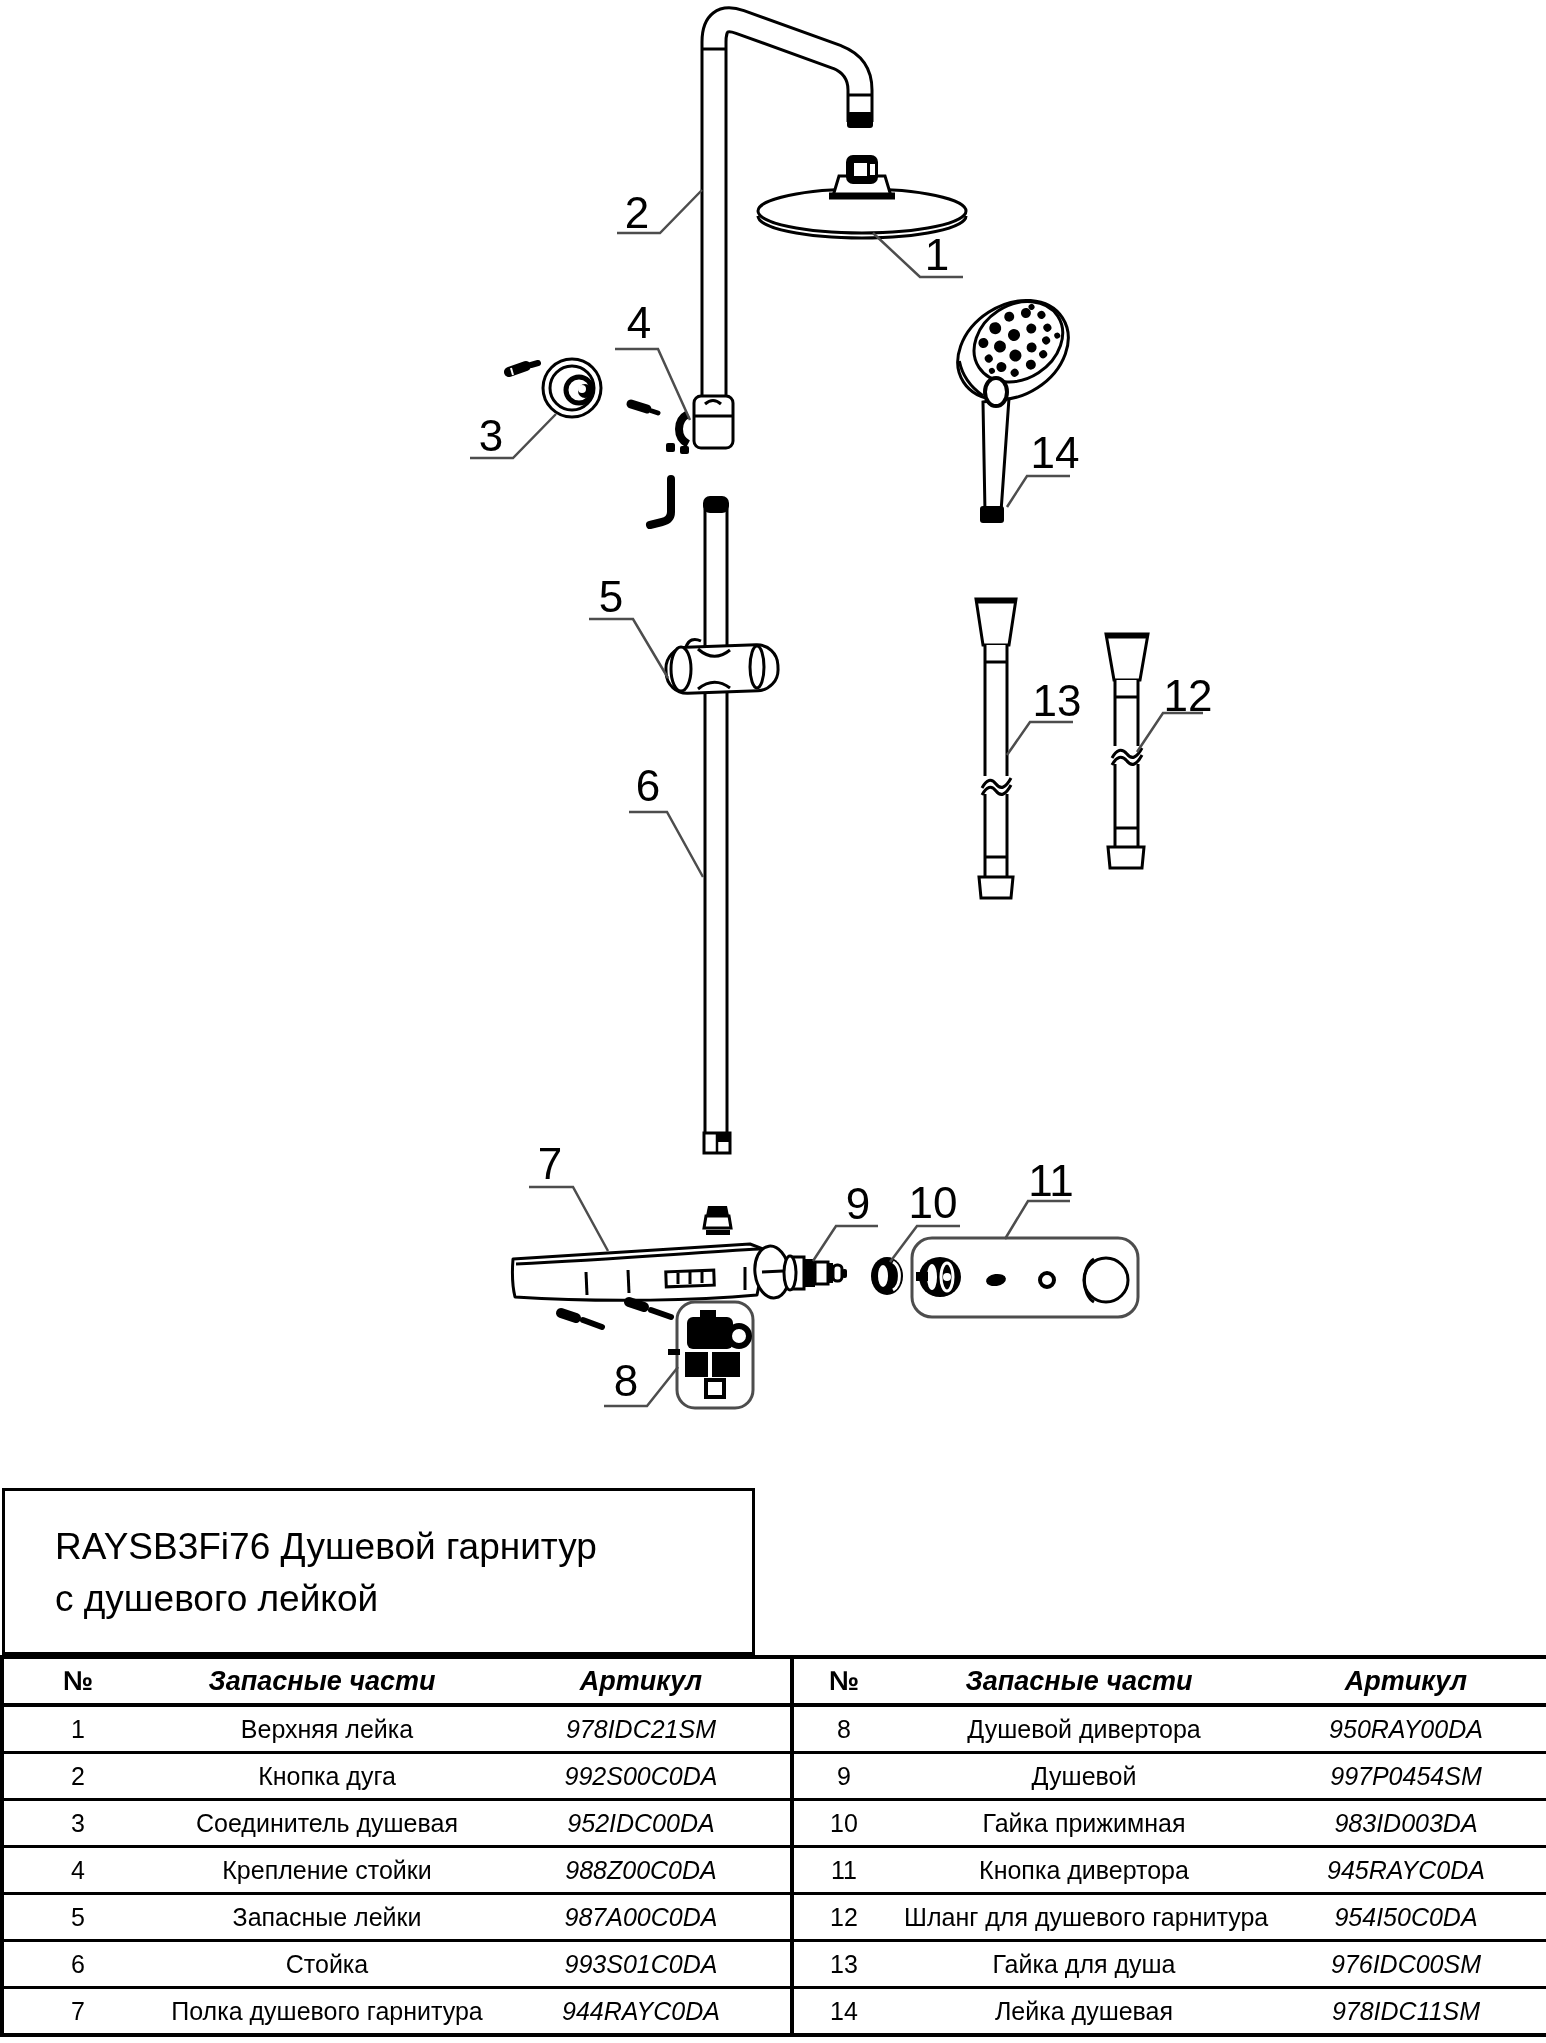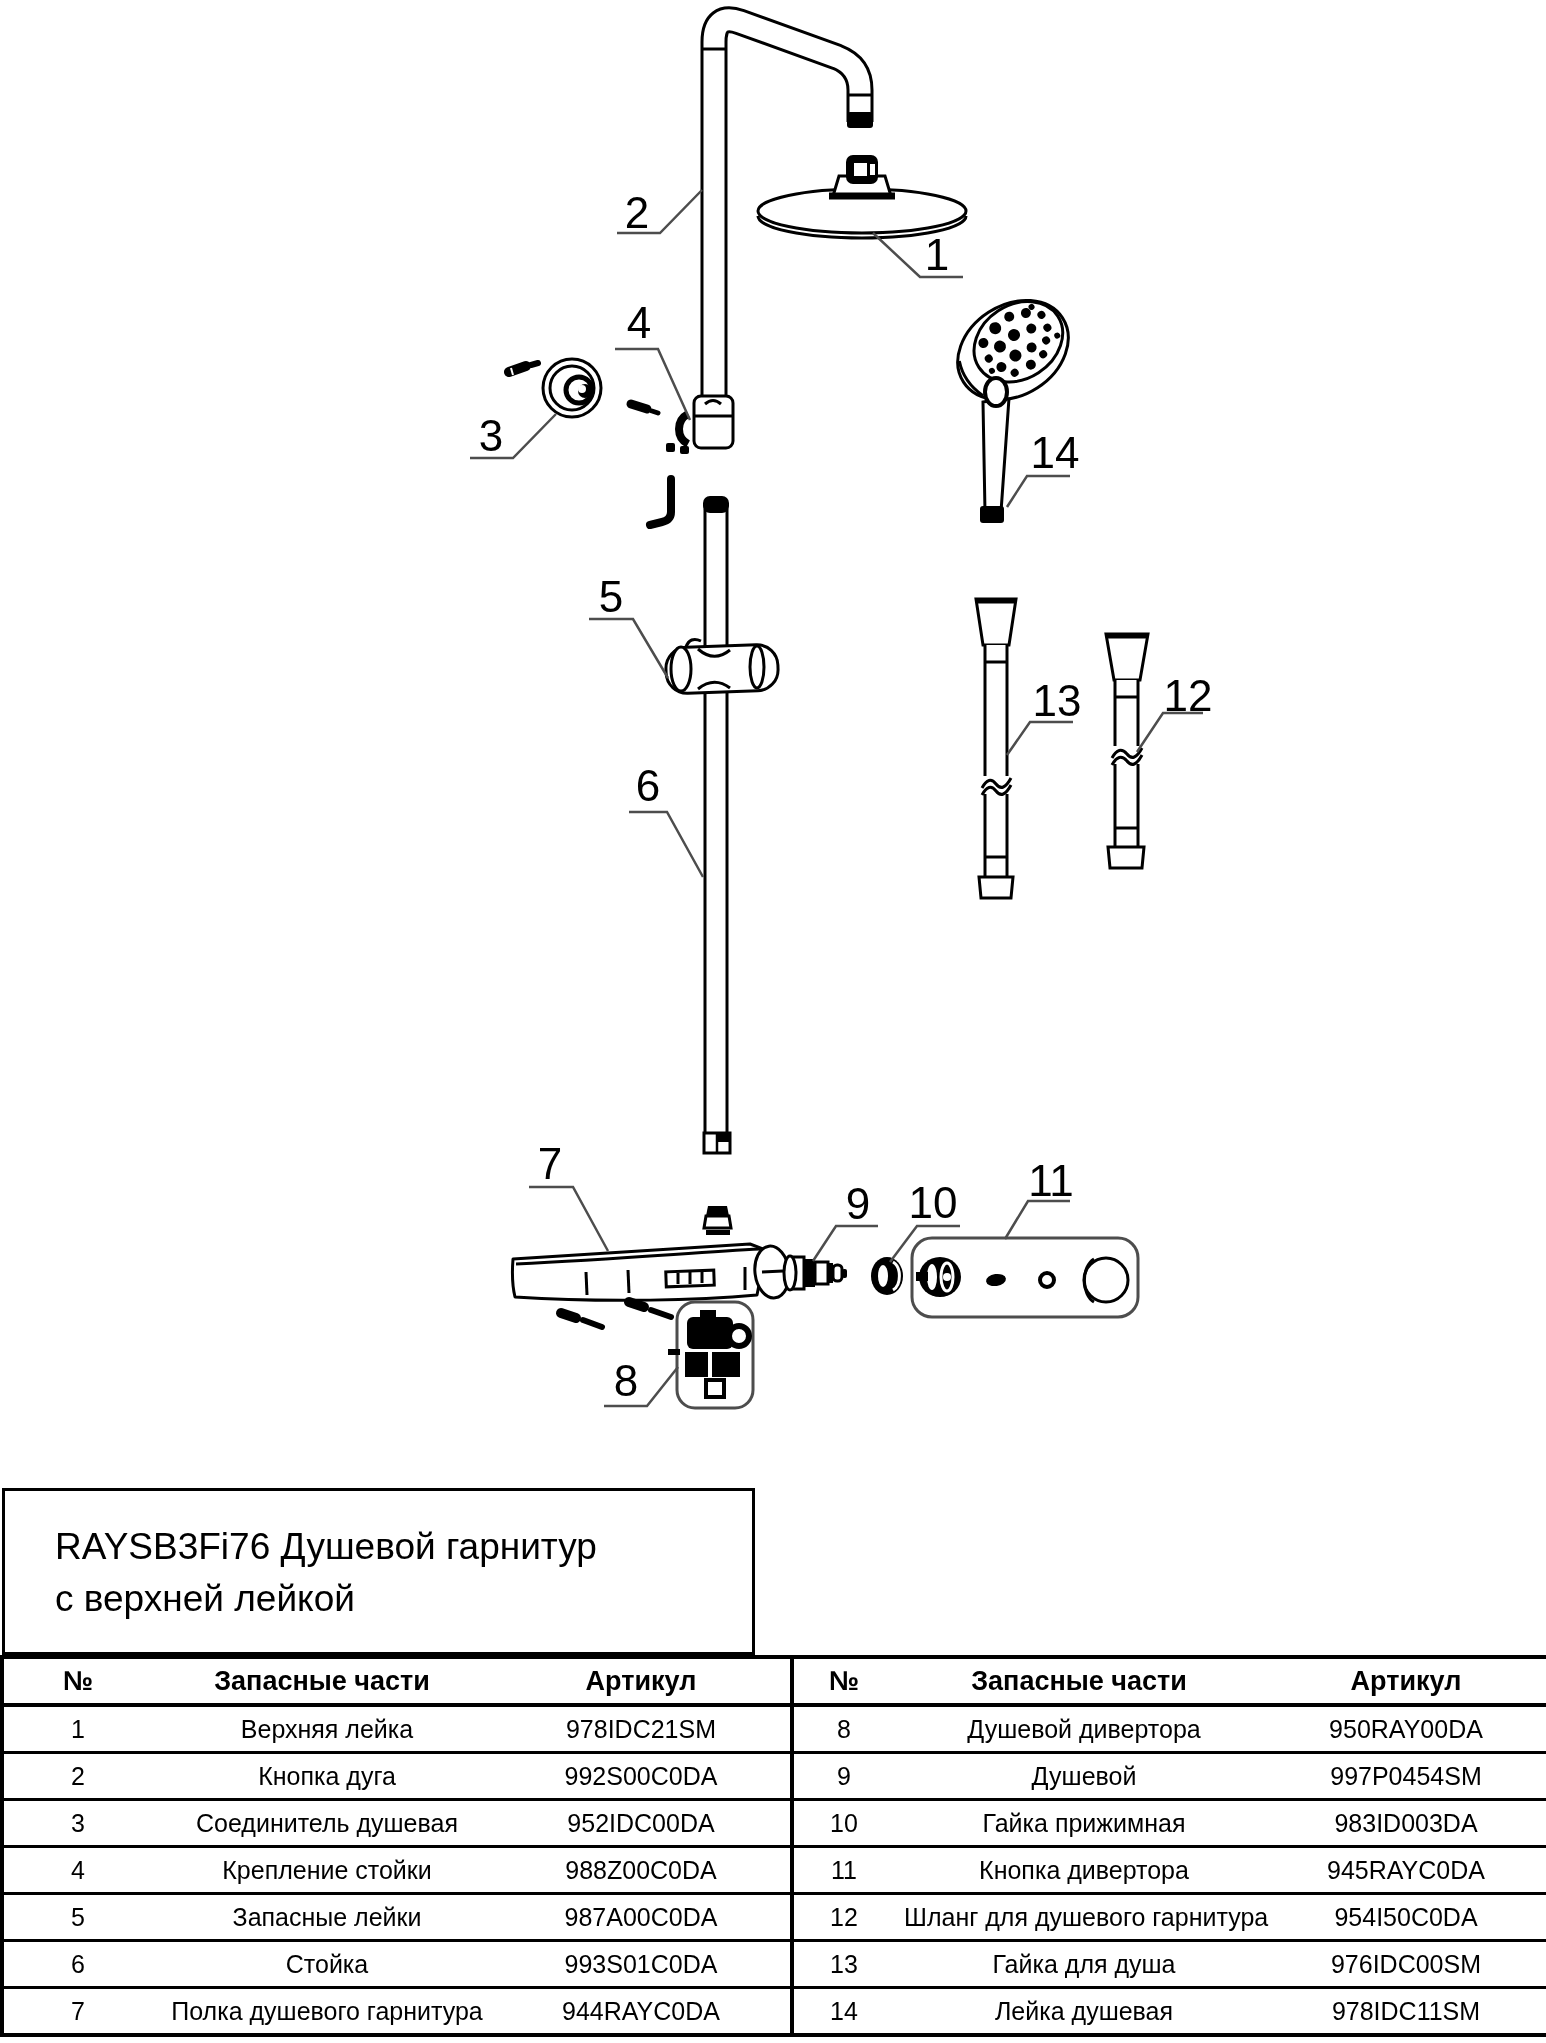--- a/index.html
+++ b/index.html
@@ -20,21 +20,21 @@
   }
   .tables { position:absolute; left:0; top:1655px; width:1546px; display:flex; }
   table { border-collapse:collapse; table-layout:fixed; border:4px solid #000; }
   table.t-left  { width:790px; }
   table.t-right { width:756px; border-left:none; }
   th, td { border-top:3px solid #000; border-bottom:3px solid #000; padding:0; }
   thead th { height:44px; font-size:27px; font-weight:bold; border-bottom:4px solid #000; }
   tbody td { height:44px; font-size:25px; font-weight:normal; white-space:nowrap; }
   .c-num     { text-align:center; }
   .c-name    { text-align:center; padding-left:10px; }
-  .c-article { text-align:center; }
+  .c-article { text-align:center;font-style:italic; }
   table.t-left  col.w-num { width:150px; } table.t-left  col.w-name { width:340px; } table.t-left  col.w-art { width:300px; }
   table.t-right col.w-num { width:100px; } table.t-right col.w-name { width:370px; } table.t-right col.w-art { width:286px; }
 </style>
 </head>
 <body>
 
 <div class="sheet">
 
   <svg class="diagram" width="1546" height="1487" viewBox="0 0 1546 1487">
 
@@ -254,21 +254,21 @@
       <text x="933" y="1218">10</text>
       <text x="1051" y="1196">11</text>
       <text x="1188" y="711">12</text>
       <text x="1057" y="716">13</text>
       <text x="1055" y="468">14</text>
     </g>
   </svg>
 
   <div class="title-box">
     <div>RAYSB3Fi76 Душевой гарнитур</div>
-    <div>с верхней лейкой</div>
+    <div>с душевого лейкой</div>
   </div>
 
   <div class="tables">
     <table class="t-left">
       <colgroup>
           <col class="w-num">
           <col class="w-name">
           <col class="w-art">
         </colgroup>
       <thead>

